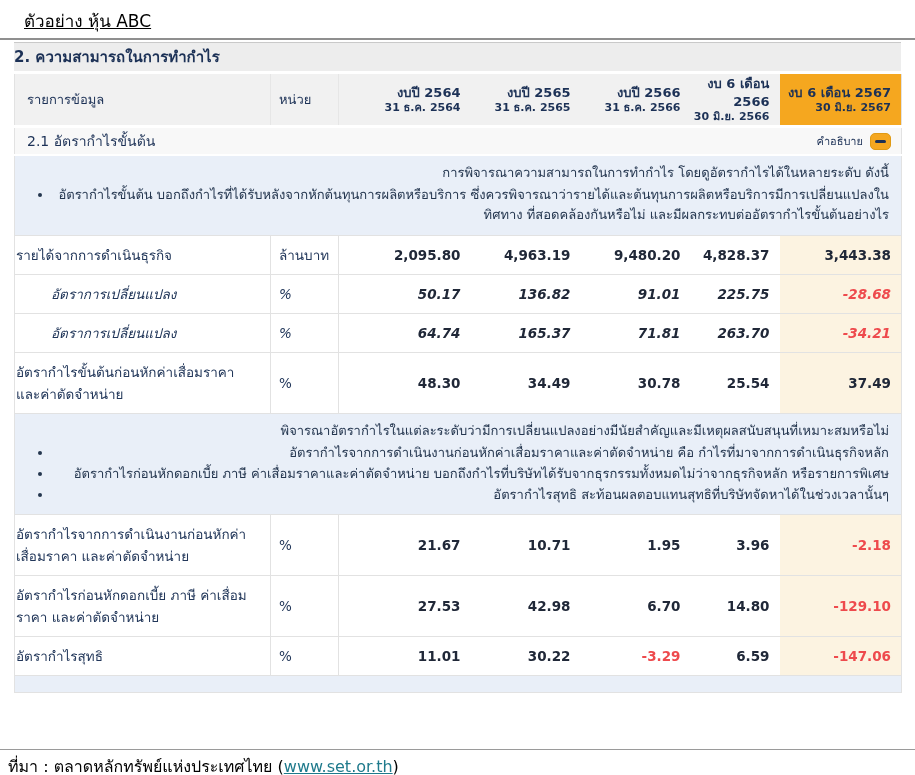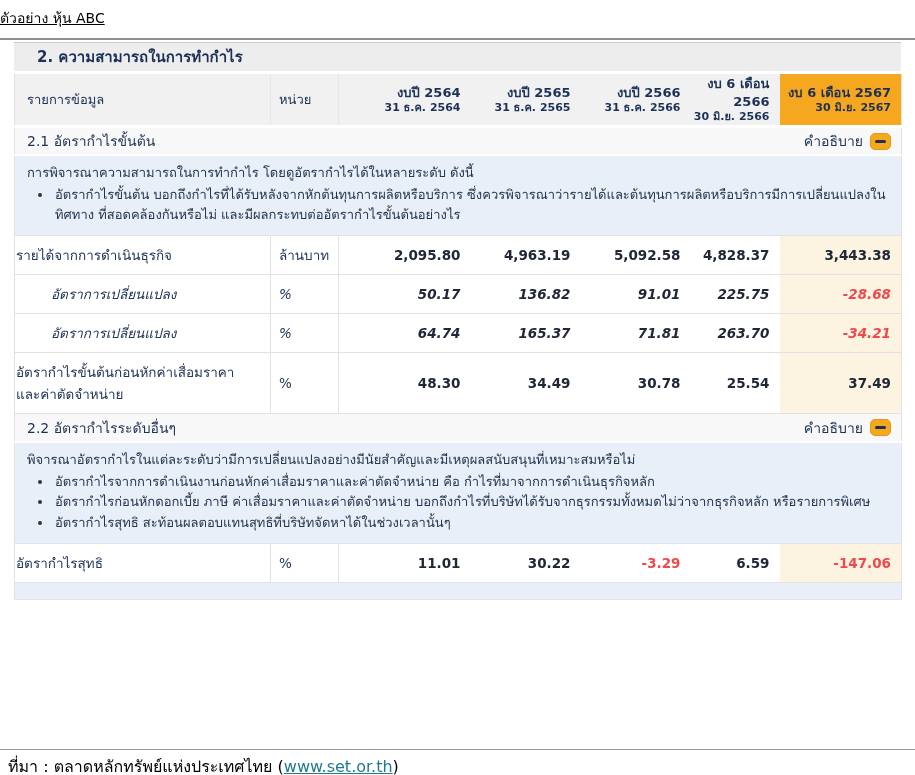--- a/index.html
+++ b/index.html
@@ -7,30 +7,30 @@
     --navy:#1C3156; --teal:#1F7A8C; --graybar:#EDEDED; --hdrgray:#F1F1F1;
     --subgray:#F8F8F8; --line:#E2E2E2;
   }
   *{box-sizing:border-box;}
   html,body{margin:0;padding:0;}
   body{
     width:915px;height:775px;position:relative;background:#fff;
     font-family:"DejaVu Sans",sans-serif;color:var(--navy);overflow:hidden;
   }
   .page-title{
-    position:absolute;top:7px;left:0;font-size:14px;color:#000;
+    position:absolute;top:7px;left:24px;font-size:17px;color:#000;
     text-decoration:underline;
   }
   .top-rule{position:absolute;top:38px;left:0;width:915px;border-top:2px solid #8f8f8f;}
   .bottom-rule{position:absolute;top:749px;left:0;width:915px;border-top:1px solid #9a9a9a;}
   .panel{position:absolute;top:42px;left:14px;width:887px;}
   .section-bar{
     background:var(--graybar);border-top:1px solid #c9c9c9;height:29px;
     line-height:28px;font-weight:bold;font-size:15px;color:var(--navy);
-    padding-left:23px;margin-bottom:3px;
+    padding-left:0;margin-bottom:3px;
   }
   table{width:887px;border-collapse:collapse;table-layout:fixed;
         border-left:1px solid var(--line);border-right:1px solid var(--line);}
   td{vertical-align:middle;}
   
   tr.hdr td{
     background:var(--hdrgray);height:42px;border-bottom:3px solid #fff;
     font-weight:bold;color:var(--navy);
   }
   tr.hdr td.h-item{font-weight:normal;font-size:13px;padding-left:12px;border-right:1px solid #e6e6e6;}
@@ -40,30 +40,30 @@
   tr.hdr td.h-period .l2{font-size:11px;line-height:1.3;}
   tr.hdr td.h-period.hl{background:var(--orange);}
   
   tr.subbar td{
     background:var(--subgray);height:28px;border-top:1px solid #e8e8e8;
     border-bottom:2px solid #fff;padding:0 10px 0 12px;
   }
   .subbar-flex{display:flex;align-items:center;justify-content:space-between;}
   .sub-title{font-size:14px;color:var(--navy);}
   .explain{display:flex;align-items:center;gap:7px;cursor:pointer;}
-  .explain-label{font-size:14px;color:var(--navy);}
+  .explain-label{font-size:11px;color:var(--navy);}
   .toggle-btn{
     width:21px;height:17px;background:var(--orange);border:1px solid #e09a14;
     border-radius:5px;display:inline-flex;align-items:center;justify-content:center;
   }
   .minus-bar{width:11px;height:3px;background:var(--navy);border-radius:2px;}
   
   tr.explain-row td{
     background:var(--blue);padding:7px 12px 9px 12px;font-size:13px;
-    color:#24364F;line-height:1.6;border-bottom:1px solid var(--line);
+    color:#24364F;line-height:1.6;border-bottom:1px solid var(--line);text-align:right;
   }
   tr.explain-row ul{margin:1px 0 0 0;padding-left:26px;}
   tr.explain-row li{padding-left:2px;}
   
   tr.data td{border-bottom:1px solid var(--line);font-size:13.5px;padding-top:8px;padding-bottom:8px;}
   td.c-label{padding-right:8px;color:#22375A;border-right:1px solid var(--line);}
   td.c-unit{padding-left:8px;color:#22375A;border-right:1px solid var(--line);margin-left:36px;}
   td.c-val{text-align:right;padding-right:10px;font-weight:bold;color:#202838;}
   td.c-val.hl{background:var(--cream);}
   tr.data.it td{font-style:italic;}
@@ -135,21 +135,21 @@
             <ul>
               <li>อัตรากำไรขั้นต้น บอกถึงกำไรที่ได้รับหลังจากหักต้นทุนการผลิตหรือบริการ ซึ่งควรพิจารณาว่ารายได้และต้นทุนการผลิตหรือบริการมีการเปลี่ยนแปลงในทิศทาง ที่สอดคล้องกันหรือไม่ และมีผลกระทบต่ออัตรากำไรขั้นต้นอย่างไร</li>
             </ul>
           </td>
         </tr>
         <tr class="data">
           <td class="c-label">รายได้จากการดำเนินธุรกิจ</td>
           <td class="c-unit">ล้านบาท</td>
           <td class="c-val">2,095.80</td>
           <td class="c-val">4,963.19</td>
-          <td class="c-val">5,092.58</td>
+          <td class="c-val">9,480.20</td>
           <td class="c-val">4,828.37</td>
           <td class="c-val hl">3,443.38</td>
         </tr>
         <tr class="data it">
           <td class="c-label">อัตราการเปลี่ยนแปลง</td>
           <td class="c-unit">%</td>
           <td class="c-val">50.17</td>
           <td class="c-val">136.82</td>
           <td class="c-val">91.01</td>
           <td class="c-val">225.75</td>
@@ -165,45 +165,50 @@
           <td class="c-val hl neg">-34.21</td>
         </tr>
         <tr class="data">
           <td class="c-label">อัตรากำไรขั้นต้นก่อนหักค่าเสื่อมราคา และค่าตัดจำหน่าย</td>
           <td class="c-unit">%</td>
           <td class="c-val">48.30</td>
           <td class="c-val">34.49</td>
           <td class="c-val">30.78</td>
           <td class="c-val">25.54</td>
           <td class="c-val hl">37.49</td>
-        </tr>
-        <tr class="subbar">
-          <td colspan="7">
-            <div class="subbar-flex">
-              <span class="sub-title">2.2 อัตรากำไรระดับอื่นๆ</span>
-              <span class="explain">
-                <span class="explain-label">คำอธิบาย</span>
-                <span class="toggle-btn">
-                  <span class="minus-bar"></span>
-                </span>
-              </span>
-            </div>
-          </td>
         </tr>
         <tr class="explain-row">
           <td colspan="7">
             <div>พิจารณาอัตรากำไรในแต่ละระดับว่ามีการเปลี่ยนแปลงอย่างมีนัยสำคัญและมีเหตุผลสนับสนุนที่เหมาะสมหรือไม่</div>
             <ul>
               <li>อัตรากำไรจากการดำเนินงานก่อนหักค่าเสื่อมราคาและค่าตัดจำหน่าย คือ กำไรที่มาจากการดำเนินธุรกิจหลัก</li>
               <li>อัตรากำไรก่อนหักดอกเบี้ย ภาษี ค่าเสื่อมราคาและค่าตัดจำหน่าย บอกถึงกำไรที่บริษัทได้รับจากธุรกรรมทั้งหมดไม่ว่าจากธุรกิจหลัก หรือรายการพิเศษ</li>
               <li>อัตรากำไรสุทธิ สะท้อนผลตอบแทนสุทธิที่บริษัทจัดหาได้ในช่วงเวลานั้นๆ</li>
             </ul>
           </td>
         </tr>
         <tr class="data">
+          <td class="c-label">อัตรากำไรจากการดำเนินงานก่อนหักค่าเสื่อมราคา และค่าตัดจำหน่าย</td>
+          <td class="c-unit">%</td>
+          <td class="c-val">21.67</td>
+          <td class="c-val">10.71</td>
+          <td class="c-val">1.95</td>
+          <td class="c-val">3.96</td>
+          <td class="c-val hl neg">-2.18</td>
+        </tr>
+        <tr class="data">
+          <td class="c-label">อัตรากำไรก่อนหักดอกเบี้ย ภาษี ค่าเสื่อมราคา และค่าตัดจำหน่าย</td>
+          <td class="c-unit">%</td>
+          <td class="c-val">27.53</td>
+          <td class="c-val">42.98</td>
+          <td class="c-val">6.70</td>
+          <td class="c-val">14.80</td>
+          <td class="c-val hl neg">-129.10</td>
+        </tr>
+        <tr class="data">
           <td class="c-label">อัตรากำไรสุทธิ</td>
           <td class="c-unit">%</td>
           <td class="c-val">11.01</td>
           <td class="c-val">30.22</td>
           <td class="c-val neg">-3.29</td>
           <td class="c-val">6.59</td>
           <td class="c-val hl neg">-147.06</td>
         </tr>
         <tr class="explain-row">
           <td colspan="7"></td>

